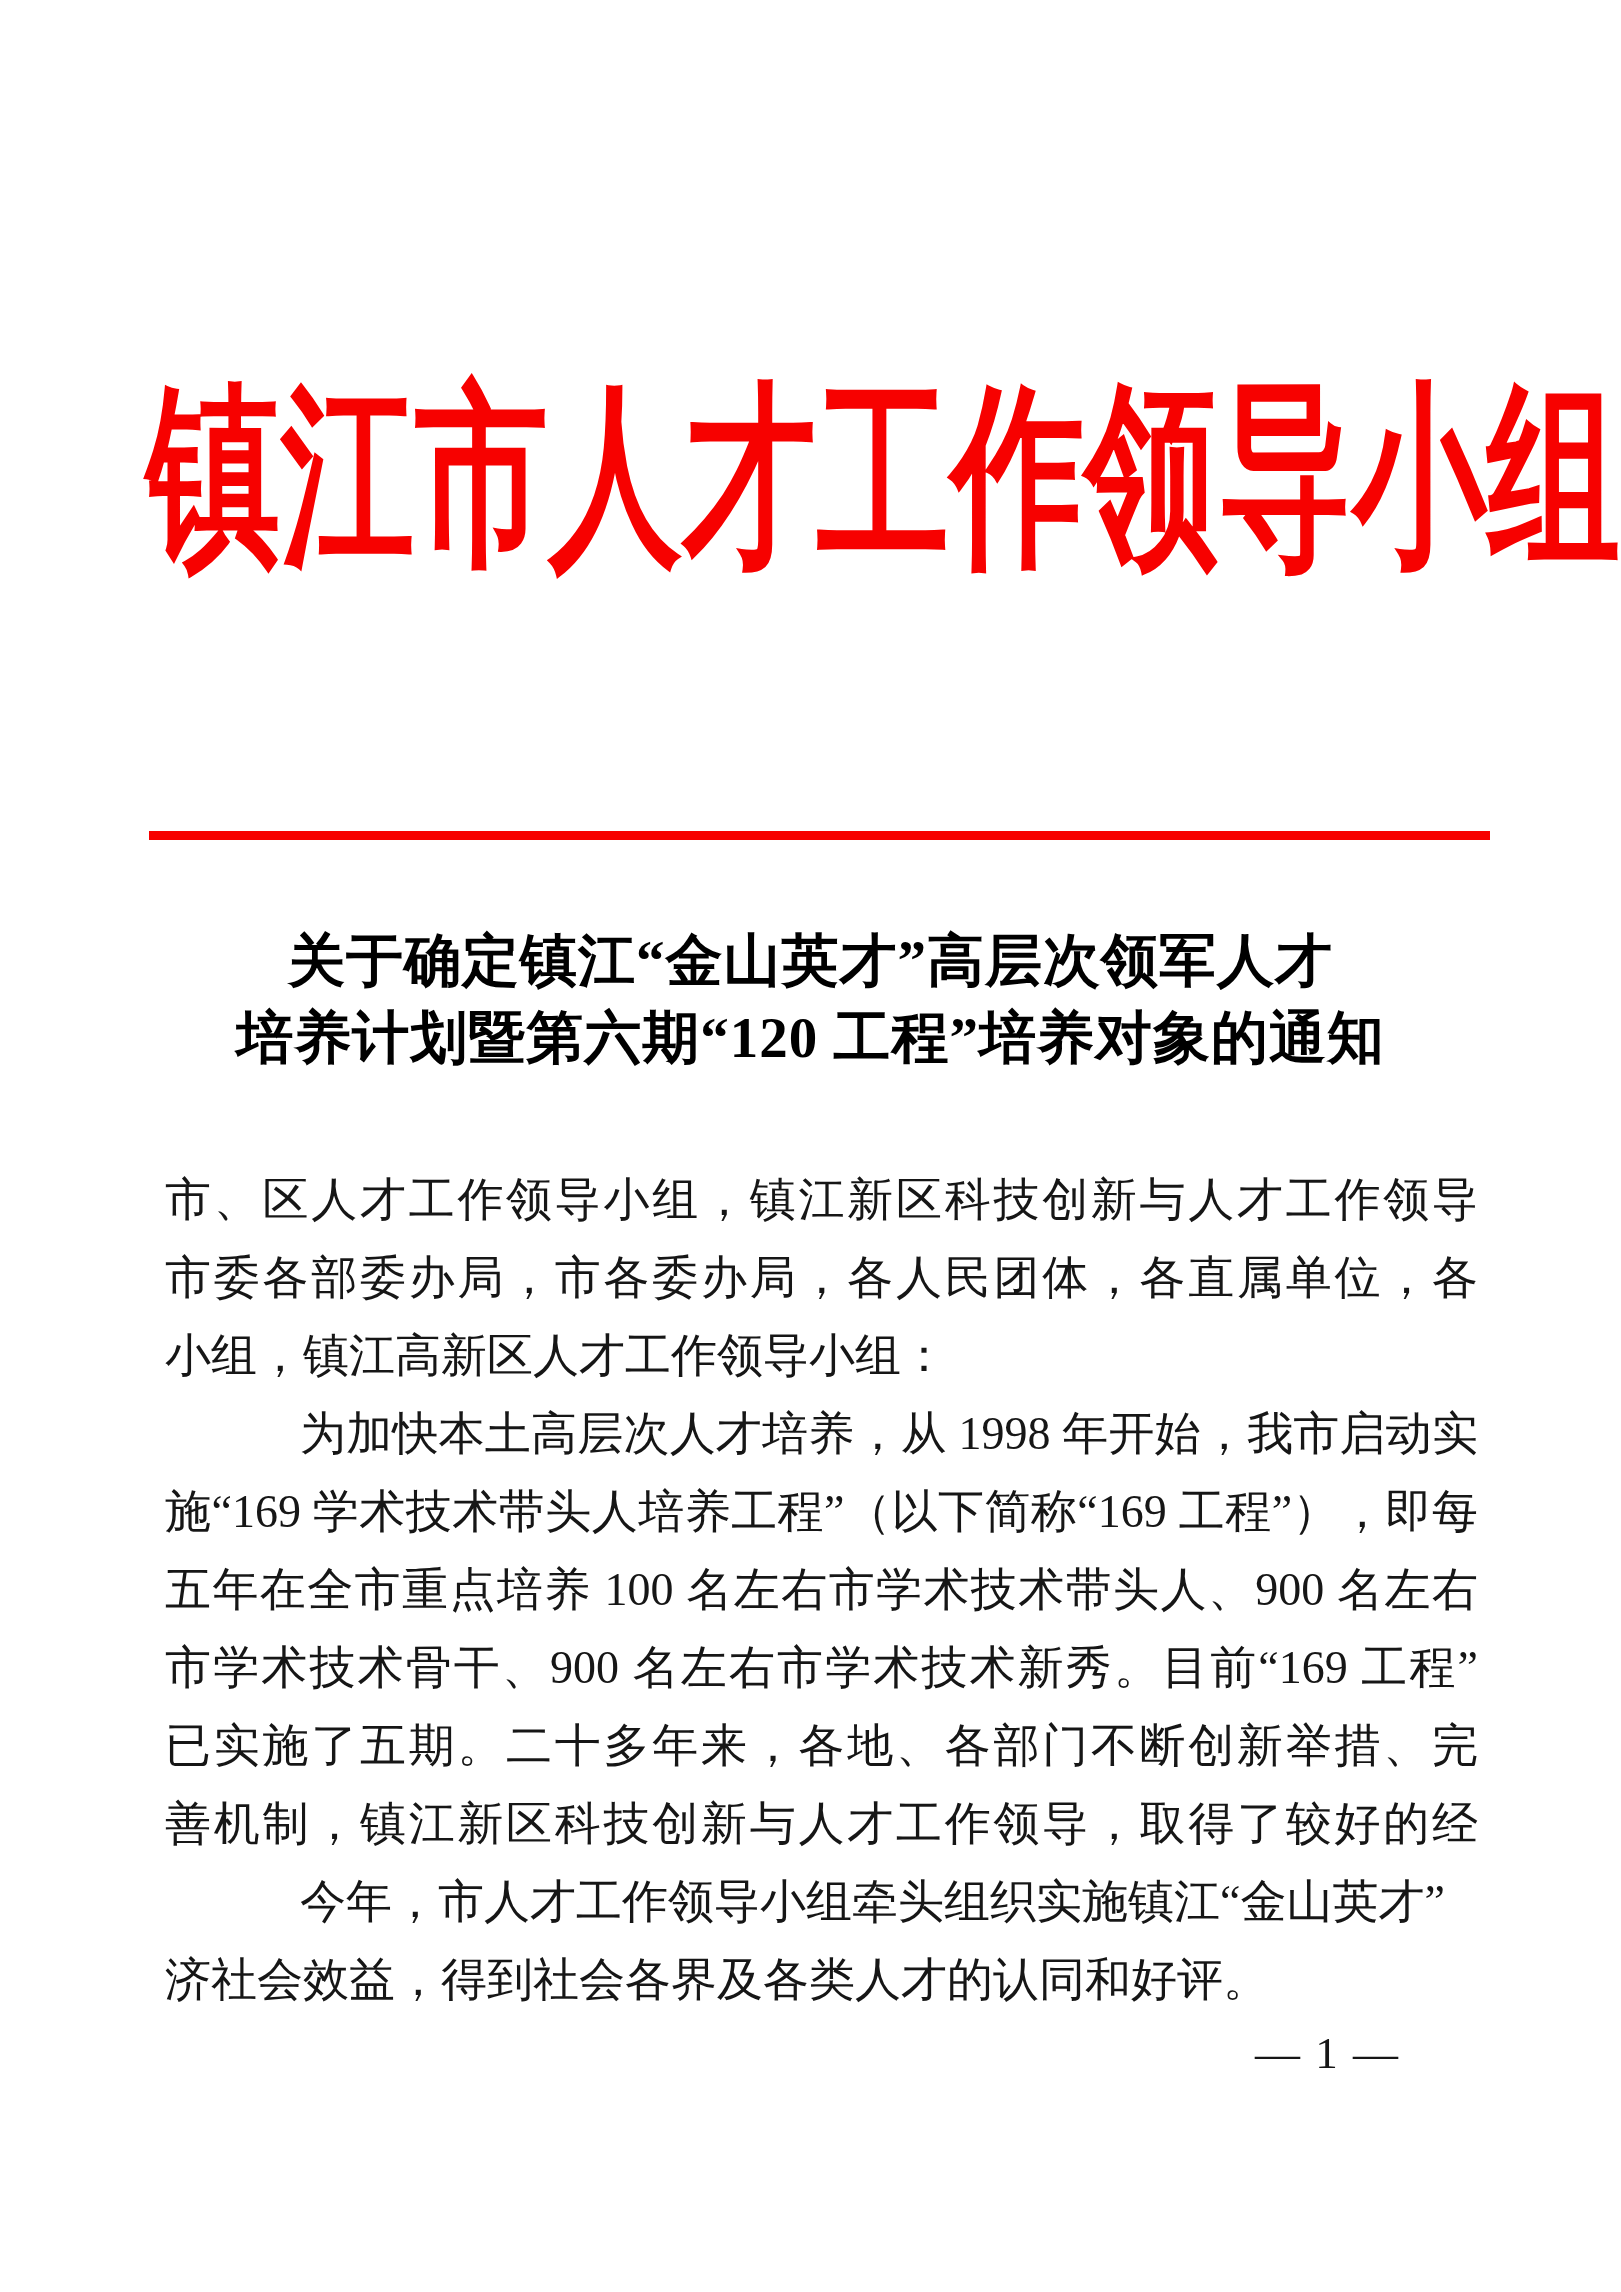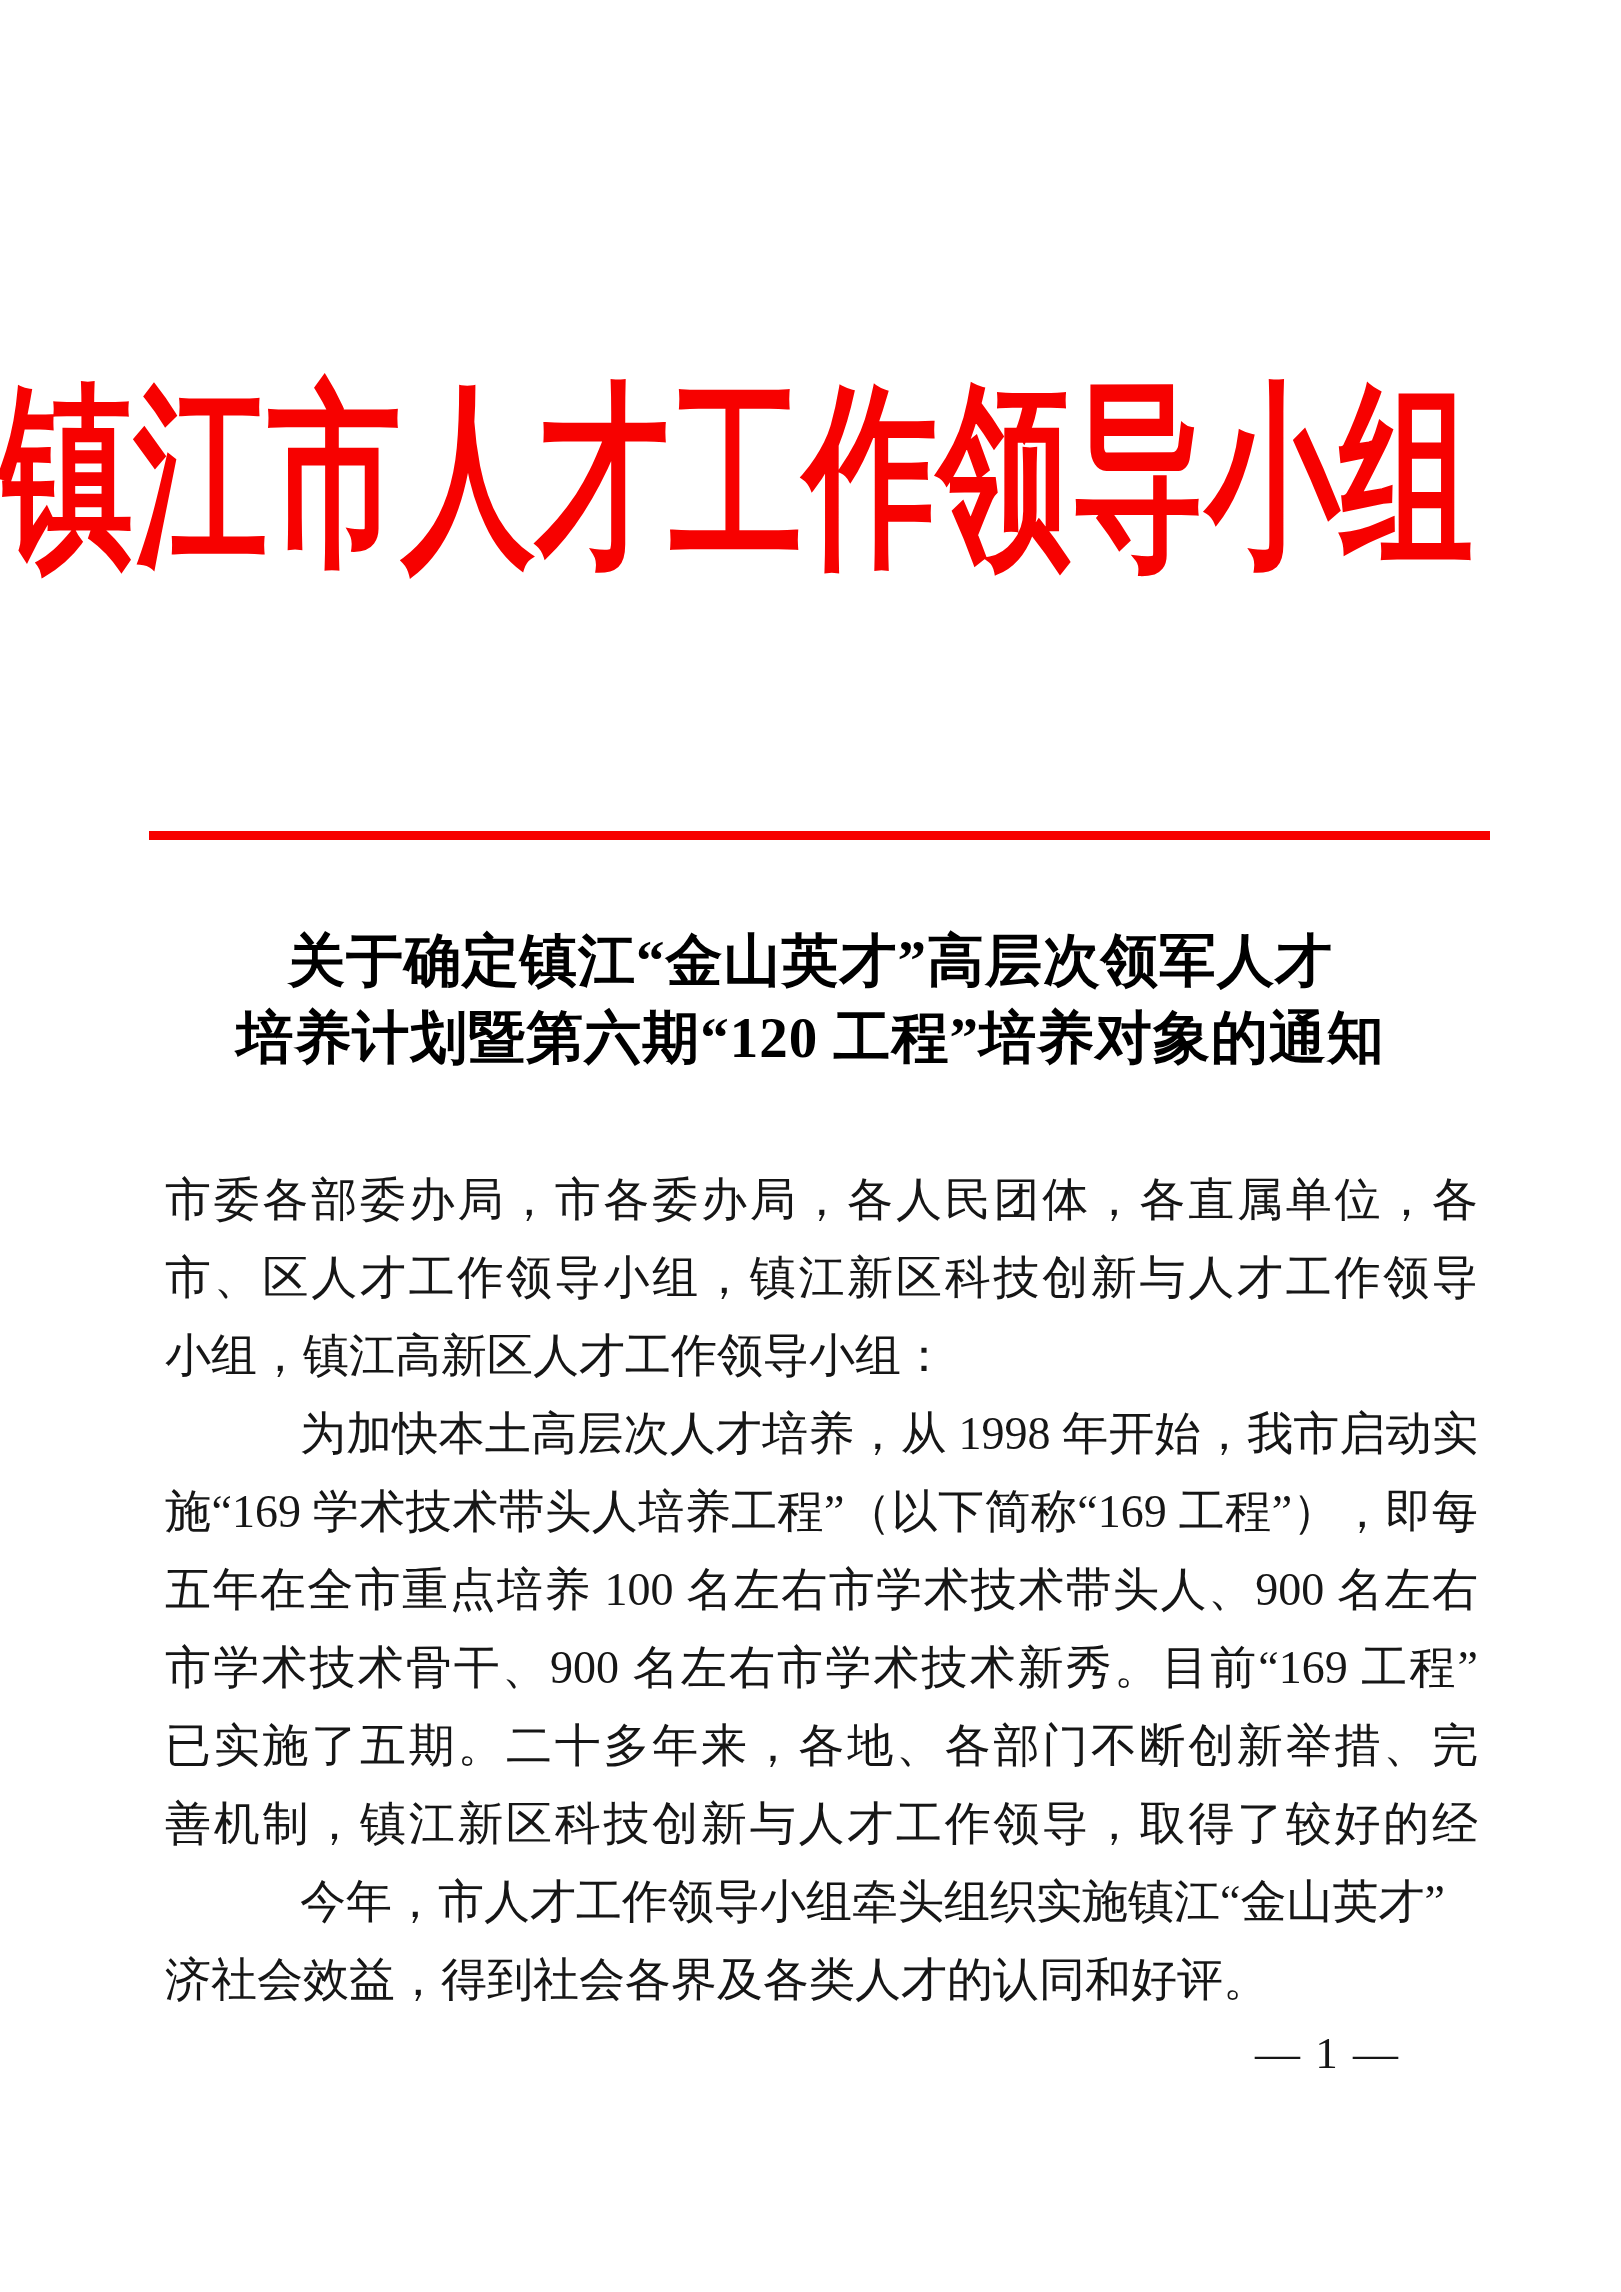--- a/index.html
+++ b/index.html
@@ -17,21 +17,21 @@
     font-family: "Liberation Serif", "DejaVu Serif", serif;
     color: #1a1a1a;
     --accent: #f70100;
   }
   
   .org-name {
     position: absolute;
     top: 380px;
     left: 0;
     width: 100%;
-    text-align: left;
+    text-align: right;
   }
   .org-name .stretch {
     display: inline-block;
     font-size: 133px;
     font-weight: bold;
     line-height: 1;
     white-space: nowrap;
     color: var(--accent);
     letter-spacing: 1px;
     transform: scaleY(1.48);
@@ -115,22 +115,22 @@
 
 
   <div class="red-line"></div>
 
   <div class="title">
     <div>关于确定镇江“金山英才”高层次领军人才</div>
     <div>培养计划暨第六期“120 工程”培养对象的通知</div>
   </div>
 
   <div class="body-block">
+      <div class="line j">市、区人才工作领导小组，镇江新区科技创新与人才工作领导</div>
       <div class="line j">市委各部委办局，市各委办局，各人民团体，各直属单位，各</div>
-      <div class="line j">市、区人才工作领导小组，镇江新区科技创新与人才工作领导</div>
       <div class="line">小组，镇江高新区人才工作领导小组：</div>
       <div class="line j indent">为加快本土高层次人才培养，从 1998 年开始，我市启动实</div>
       <div class="line j">施“169 学术技术带头人培养工程”（以下简称“169 工程”），即每</div>
       <div class="line j">五年在全市重点培养 100 名左右市学术技术带头人、900 名左右</div>
       <div class="line j">市学术技术骨干、900 名左右市学术技术新秀。目前“169 工程”</div>
       <div class="line j">已实施了五期。二十多年来，各地、各部门不断创新举措、完</div>
       <div class="line j">善机制，镇江新区科技创新与人才工作领导，取得了较好的经</div>
       <div class="line indent">今年，市人才工作领导小组牵头组织实施镇江“金山英才”</div>
       <div class="line">济社会效益，得到社会各界及各类人才的认同和好评。</div>
     </div>

